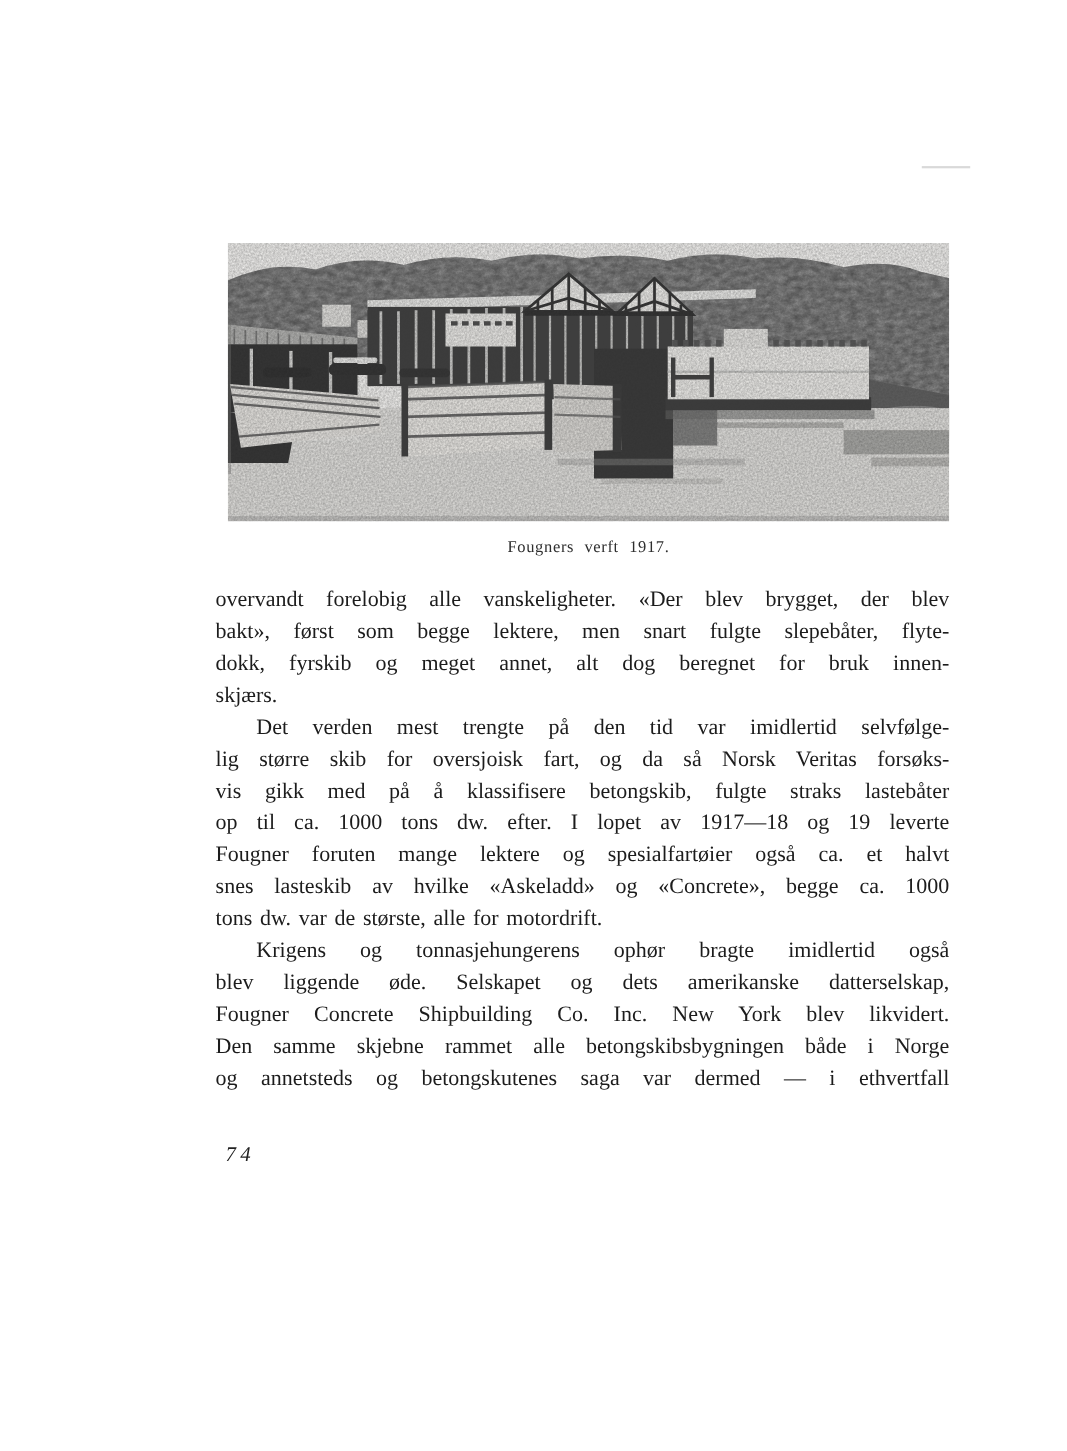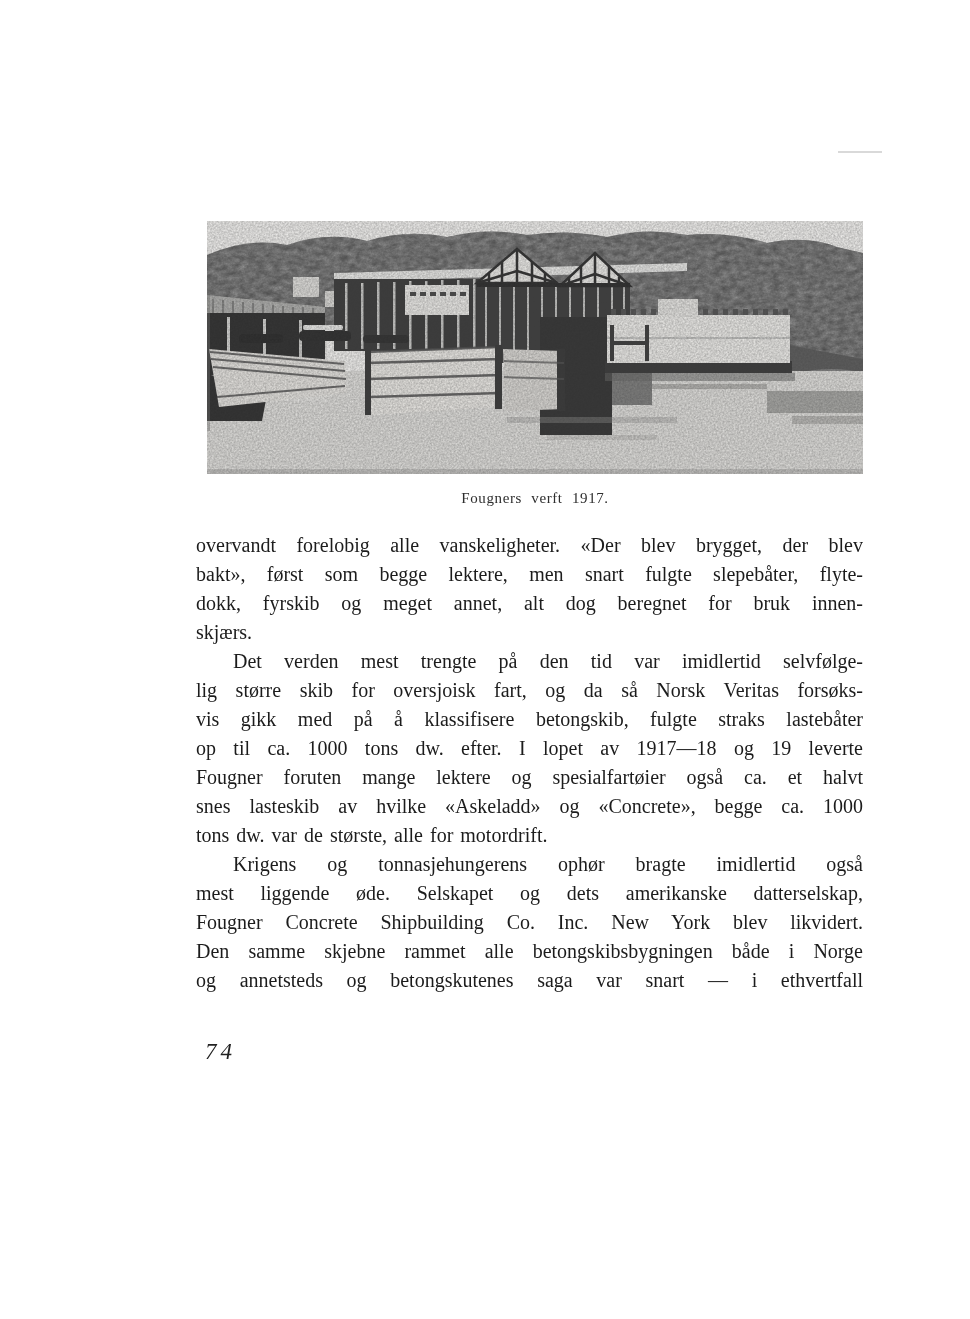--- a/index.html
+++ b/index.html
@@ -44,21 +44,21 @@
     text-align:justify;
     text-align-last:justify;
     white-space:normal;
     height:29px;overflow:hidden;
   }
   .line.para-end{text-align-last:left;}
   .line.indent{text-indent:37px;}
 
   .page-number{
     position:absolute;left:205px;top:1039px;
-    font-size:23px;font-style:italic;
+    font-size:19px;font-style:italic;
     letter-spacing:4px;color:#222;
   }
 </style>
 </head>
 <body>
 
 <div class="page">
 
   <div class="artifact-line"></div>
 
@@ -217,21 +217,21 @@
     <div class="line">dokk, fyrskib og meget annet, alt dog beregnet for bruk innen-</div>
     <div class="line para-end">skjærs.</div>
     <div class="line indent">Det verden mest trengte på den tid var imidlertid selvfølge-</div>
     <div class="line">lig større skib for oversjoisk fart, og da så Norsk Veritas forsøks-</div>
     <div class="line">vis gikk med på å klassifisere betongskib, fulgte straks lastebåter</div>
     <div class="line">op til ca. 1000 tons dw. efter. I lopet av 1917—18 og 19 leverte</div>
     <div class="line">Fougner foruten mange lektere og spesialfartøier også ca. et halvt</div>
     <div class="line">snes lasteskib av hvilke «Askeladd» og «Concrete», begge ca. 1000</div>
     <div class="line para-end">tons dw. var de største, alle for motordrift.</div>
     <div class="line indent">Krigens og tonnasjehungerens ophør bragte imidlertid også</div>
-    <div class="line">mest liggende øde. Selskapet og dets amerikanske datterselskap,</div>
+    <div class="line">blev liggende øde. Selskapet og dets amerikanske datterselskap,</div>
     <div class="line">Fougner Concrete Shipbuilding Co. Inc. New York blev likvidert.</div>
     <div class="line">Den samme skjebne rammet alle betongskibsbygningen både i Norge</div>
-    <div class="line">og annetsteds og betongskutenes saga var snart — i ethvertfall</div>
+    <div class="line">og annetsteds og betongskutenes saga var dermed — i ethvertfall</div>
   </div>
 
   <div class="page-number">74</div>
 
 </div>
 
 </body></html>

